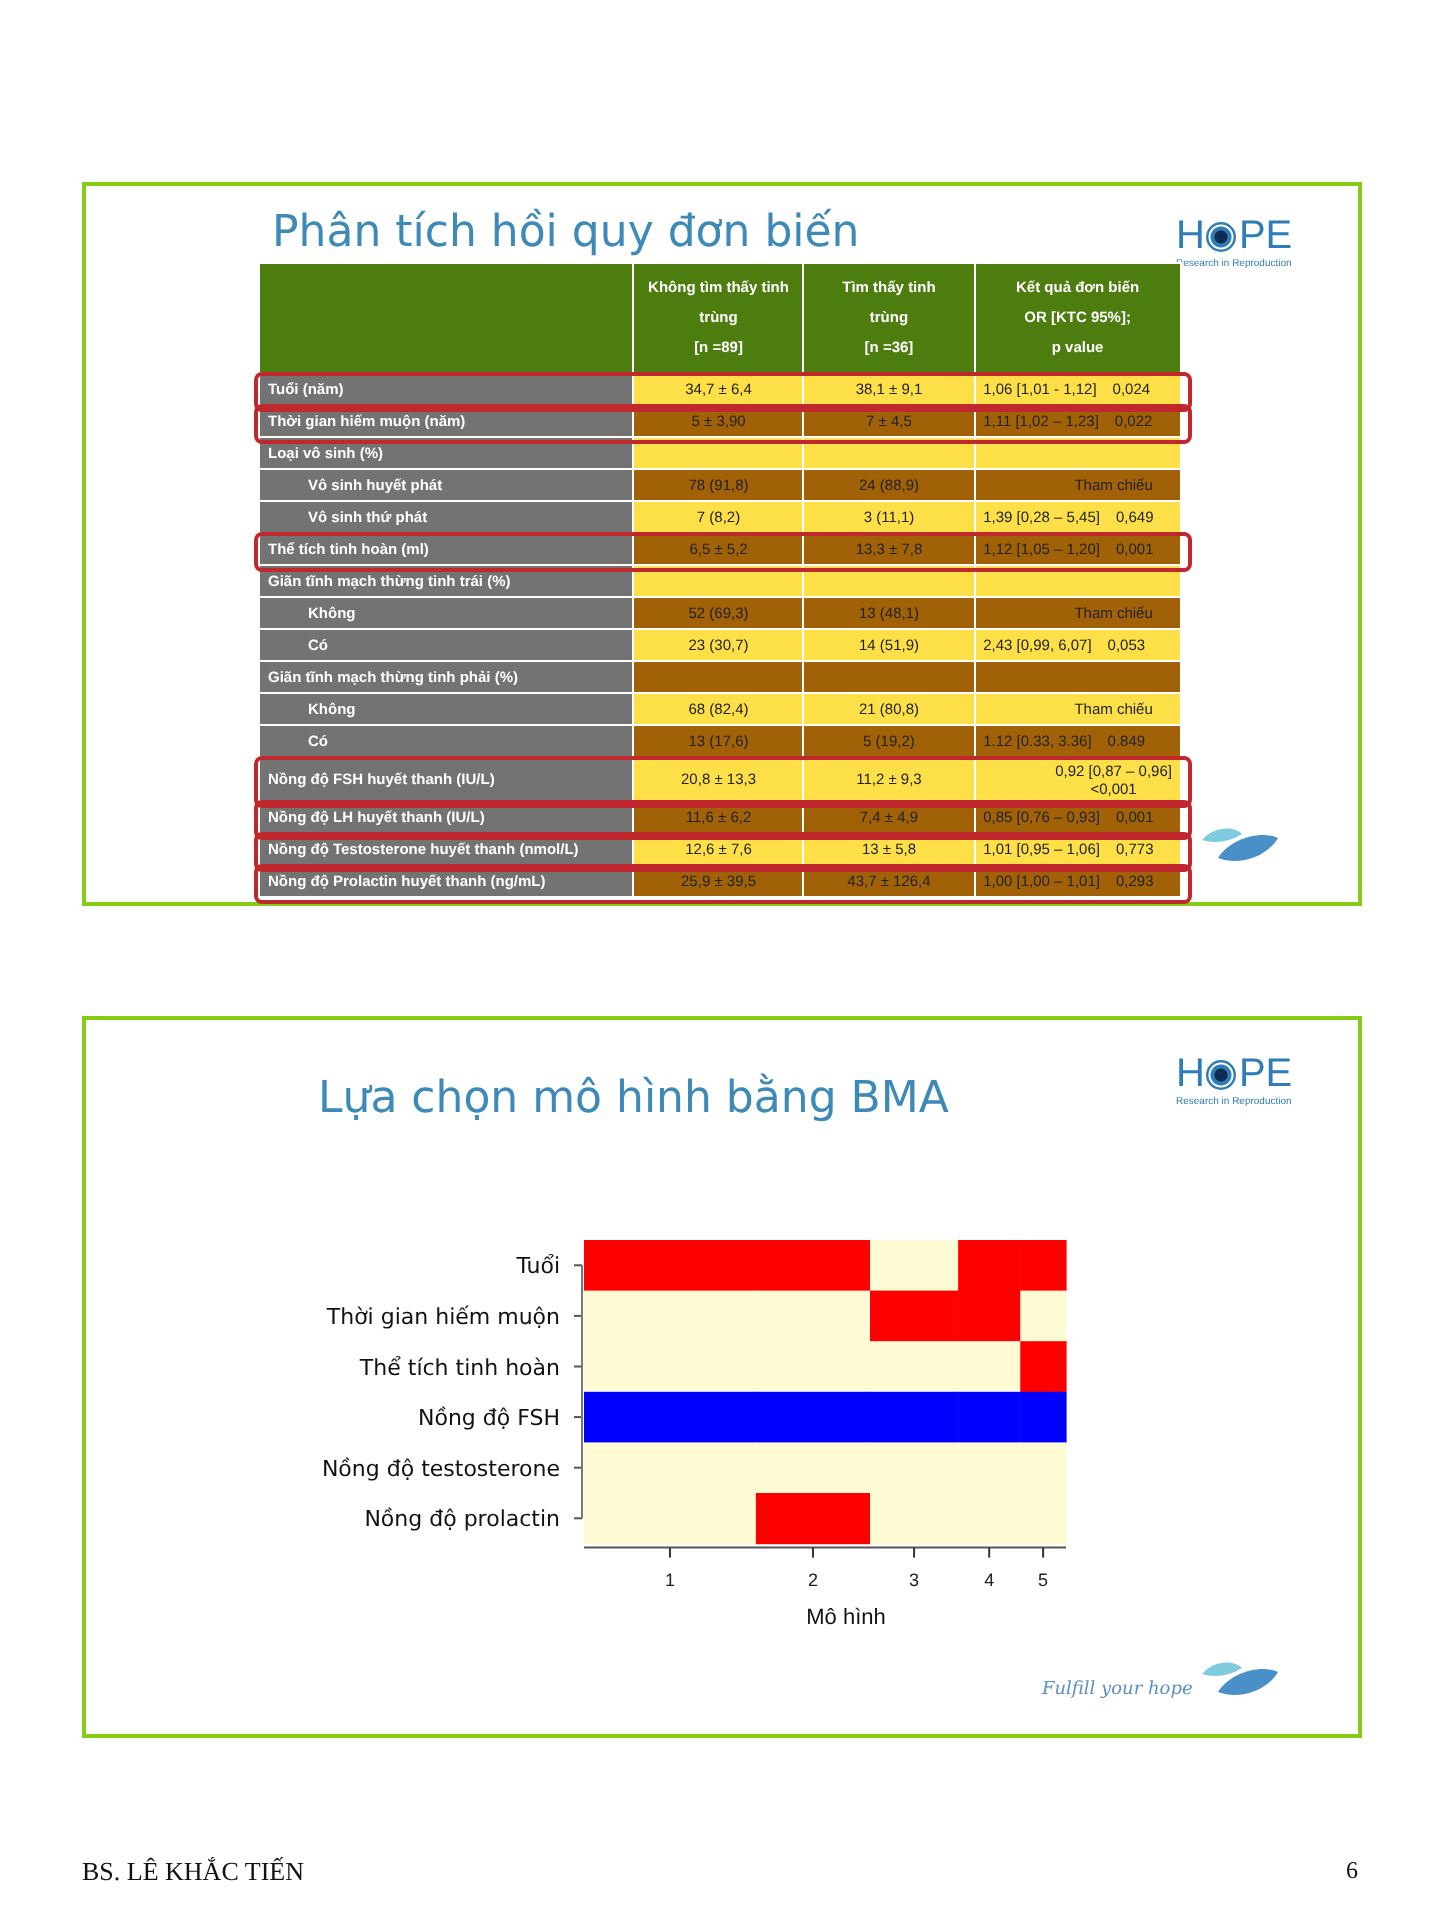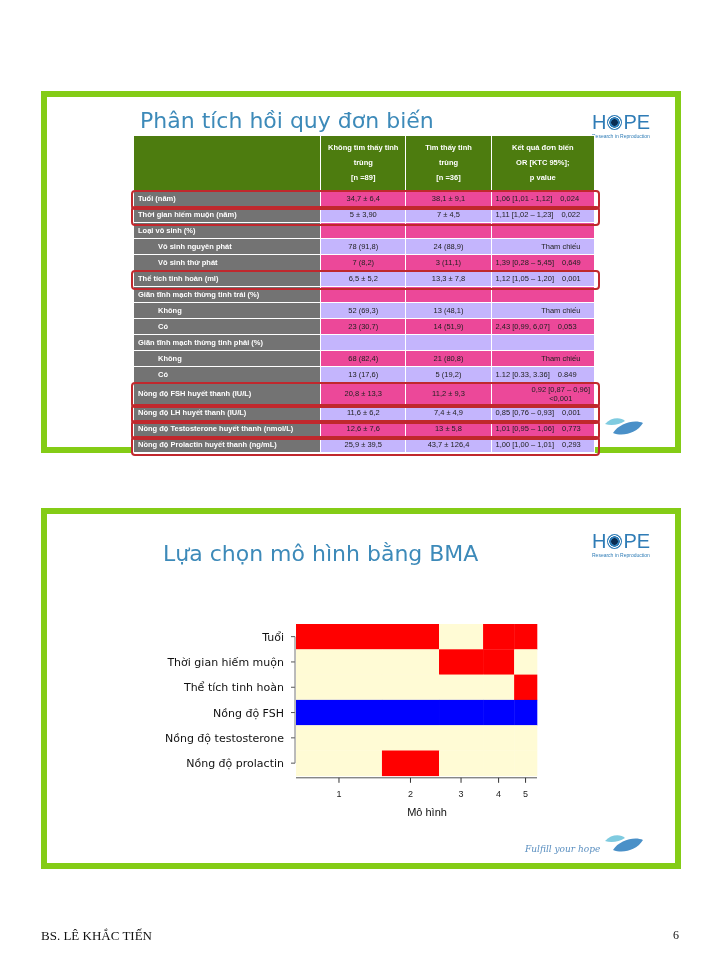--- a/index.html
+++ b/index.html
@@ -1,17 +1,17 @@
 <!DOCTYPE html>
 <html><head>
 <meta charset="utf-8">
 <style>
   * { box-sizing: border-box; margin: 0; padding: 0; }
   body { width: 720px; height: 960px; background: #ffffff; position: relative; font-family: "Liberation Sans", "DejaVu Sans", sans-serif; overflow: hidden; }
-  .slide { position: absolute; left: 41px; width: 640px; border: 6px solid #84cc16; background: #fff; }
+  .slide { position: absolute; left: 41px; width: 640px; border: 2px solid #84cc16; background: #fff; }
   #slide1 { top: 91px; height: 362px; }
   #slide2 { top: 508px; height: 361px; }
   .slide-title { position: absolute; font-family: "DejaVu Sans", sans-serif; color: #3d8ab9; font-weight: normal; white-space: nowrap; }
   #slide1 .slide-title { left: 93px; top: 11px; font-size: 22px; }
   #slide2 .slide-title { left: 116px; top: 27px; font-size: 22px; }
   .hope-logo { position: absolute; width: 62px; height: 28px; }
   .hope-logo .word { font-family: "Liberation Sans", sans-serif; font-size: 20px; color: #2f7cb6; font-weight: normal; letter-spacing: 0px; line-height: 20px; display: flex; align-items: center; }
   .hope-logo .word .o { display: inline-block; width: 15px; height: 15px; border-radius: 50%; background: radial-gradient(circle at 50% 50%, #0b2d52 0 3px, #2f7cb6 3.5px 5px, #fff 5.5px 6px, #2f7cb6 6.5px); margin: 0 1px; }
   .hope-logo .sub { font-size: 5px; color: #2f7cb6; white-space: nowrap; margin-top: 1px; }
   #slide1 .hope-logo { left: 545px; top: 15px; }
@@ -21,22 +21,22 @@
   #slide2 .leaf { left: 556px; top: 318px; }
   .tagline { position: absolute; left: 478px; top: 330px; font-family: "DejaVu Serif", serif; font-style: italic; font-size: 9px; color: #5a8fc0; }
 
   
   table.reg { position: absolute; left: 86px; top: 38px; border-collapse: collapse; font-size: 7.5px; width: 462px; }
   table.reg td { border: 1px solid #fff; padding: 0 4px; height: 16px; vertical-align: middle; }
   table.reg td.lab { background: #737373; color: #fff; font-weight: bold; width: 189px; }
   table.reg td.lab.ind { padding-left: 24px; }
   table.reg td.v { text-align: center; color: #222; width: 86px; }
   table.reg td.or { color: #222; width: 102px; text-align: left; white-space: nowrap; }
-  table.reg tr.alt td.v, table.reg tr.alt td.or { background: #ec4899; }
-  table.reg tr.pl td.v, table.reg tr.pl td.or { background: #c4b5fd; }
+  table.reg tr.alt td.v, table.reg tr.alt td.or { background: #fde047; }
+  table.reg tr.pl td.v, table.reg tr.pl td.or { background: #a16207; }
   table.reg tr.head td { background: #4d7c0f; color: #fff; font-weight: bold; text-align: center; height: 55px; vertical-align: top; padding-top: 4px; line-height: 15px; }
   table.reg td.or.center { text-align: center; padding-left: 40px; }
   table.reg tr.tall td { height: 22px; }
   .hl { position: absolute; border: 2px solid #c0282d; border-radius: 4px; left: 84px; width: 469px; pointer-events: none; }
   #heatmap-svg { position: absolute; left: 0; top: 0; }
 
   .footer-name { position: absolute; left: 41px; top: 928px; font-family: "Liberation Serif", serif; font-size: 13px; color: #111; }
   .footer-page { position: absolute; left: 673px; top: 928px; font-family: "Liberation Serif", serif; font-size: 12px; color: #111; }
 </style>
 </head>
@@ -88,21 +88,21 @@
           <td class="v">7 ± 4,5</td>
           <td class="or"><span>1,11 [1,02 – 1,23]</span><span style="margin-left: 8px;">0,022</span></td>
         </tr>
         <tr class="alt">
           <td class="lab">Loại vô sinh (%)</td>
           <td class="v"></td>
           <td class="v"></td>
           <td class="or"><span></span><span style="margin-left: 8px;"></span></td>
         </tr>
         <tr class="pl">
-          <td class="lab ind">Vô sinh nguyên phát</td>
+          <td class="lab ind">Vô sinh huyết phát</td>
           <td class="v">78 (91,8)</td>
           <td class="v">24 (88,9)</td>
           <td class="or center"><span>Tham chiếu</span></td>
         </tr>
         <tr class="alt">
           <td class="lab ind">Vô sinh thứ phát</td>
           <td class="v">7 (8,2)</td>
           <td class="v">3 (11,1)</td>
           <td class="or"><span>1,39 [0,28 – 5,45]</span><span style="margin-left: 8px;">0,649</span></td>
         </tr>

